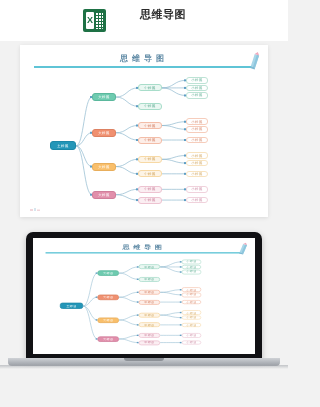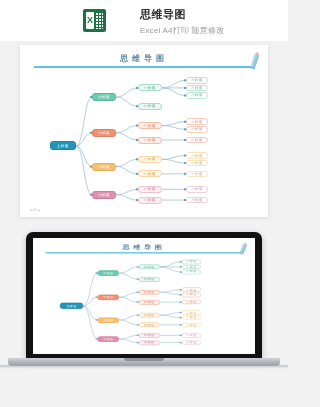--- a/index.html
+++ b/index.html
@@ -94,21 +94,20 @@
 <div id="root">
 
   <div class="header">
     <div class="xls-icon">
       <span class="doc"></span>
       <span class="xmark">X</span>
       <span class="grid"></span>
     </div>
     <div class="head-txt">
       <div class="head-title">思维导图</div>
-      <div class="head-sub">Excel A4打印 随意修改</div>
     </div>
   </div>
 
   <div class="card">
     <div class="sheet">
       <div class="title">思维导图</div>
       <div class="rule"></div>
       <svg class="pencil" viewBox="0 0 14 20">
         <g transform="rotate(18 7 10)">
           <rect x="4.6" y="3.5" width="4.6" height="13" fill="#a8d6e8"></rect>

